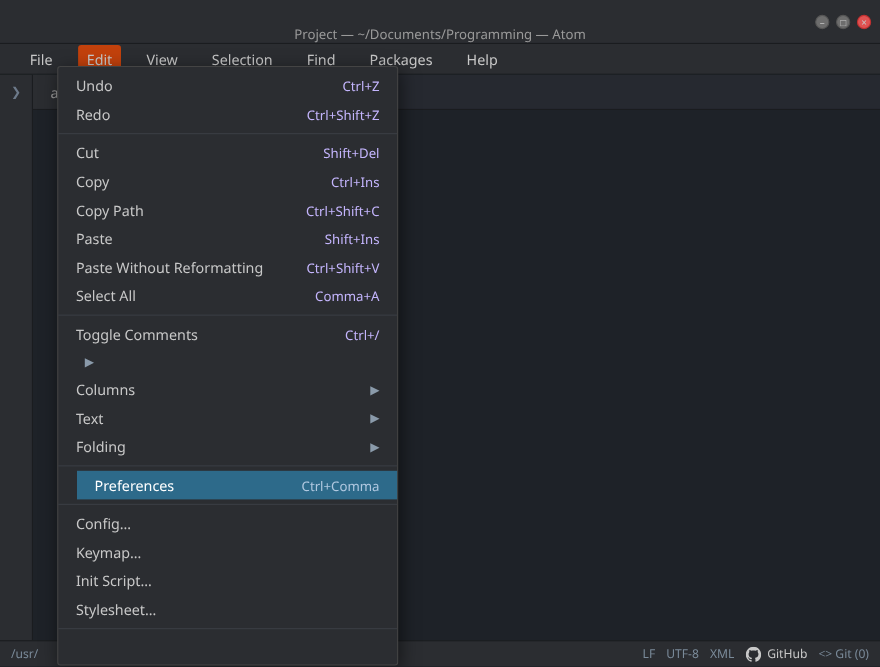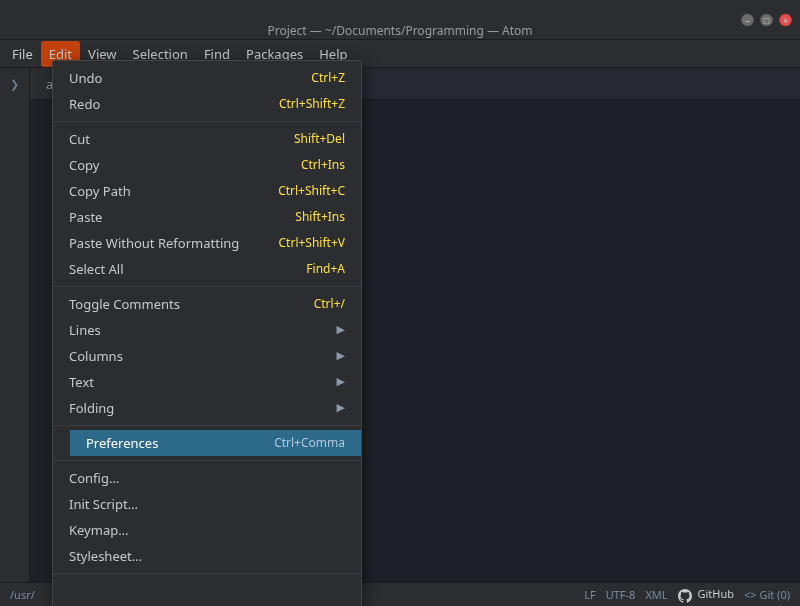--- a/index.html
+++ b/index.html
@@ -59,20 +59,21 @@
       align-items: center;
       padding: 0 4px;
       border-bottom: 1px solid #1a1c1f;
     }
     .menu-item {
       padding: 4px 8px;
       cursor: pointer;
       color: #c8c8c8;
       font-size: 13px;
       border-radius: 3px;
+      margin-left: 15px;
     }
     .menu-item.active {
       background: #c2410c;
     }
 
     
     .main-layout {
       display: flex;
       height: calc(606px - 32px - 28px - 24px);
     }
@@ -156,35 +157,36 @@
       width: 310px;
       background: #2b2d31;
       border: 1px solid #444;
       border-radius: 3px;
       box-shadow: 2px 4px 16px rgba(0,0,0,0.5);
       z-index: 100;
       padding: 4px 0;
     }
     .menu-row {
       display: flex;
+      align-items: center;
       justify-content: space-between;
       padding: 4px 16px;
       cursor: pointer;
       color: #c8c8c8;
       font-size: 13px;
       min-height: 24px;
     }
     .menu-row.highlighted {
       background: #2d6a8a;
       color: #fff;
       margin-left: 17px;
     }
     .menu-row .label { flex: 1; }
     .menu-row .shortcut {
-      color: #fde047;
+      color: #c4b5fd;
       font-size: 12px;
       margin-left: 16px;
     }
     .menu-row.highlighted .shortcut { color: #cce; }
     .menu-row .arrow {
       color: #8a9aaa;
       font-size: 11px;
       margin-left: 8px;
     }
     .menu-separator {
@@ -297,29 +299,28 @@
   <div class="menu-row">
     <span class="label">Paste</span>
     <span class="shortcut">Shift+Ins</span>
   </div>
   <div class="menu-row">
     <span class="label">Paste Without Reformatting</span>
     <span class="shortcut">Ctrl+Shift+V</span>
   </div>
   <div class="menu-row">
     <span class="label">Select All</span>
-    <span class="shortcut">Find+A</span>
+    <span class="shortcut">Comma+A</span>
   </div>
   <div class="menu-separator"></div>
   <div class="menu-row">
     <span class="label">Toggle Comments</span>
     <span class="shortcut">Ctrl+/</span>
   </div>
   <div class="menu-row">
-    <span class="label">Lines</span>
     <span class="arrow">▶</span>
   </div>
   <div class="menu-row">
     <span class="label">Columns</span>
     <span class="arrow">▶</span>
   </div>
   <div class="menu-row">
     <span class="label">Text</span>
     <span class="arrow">▶</span>
   </div>
@@ -330,26 +331,26 @@
   <div class="menu-separator"></div>
   <div class="menu-row highlighted">
     <span class="label">Preferences</span>
     <span class="shortcut" style="color:#b0c8e0;">Ctrl+Comma</span>
   </div>
   <div class="menu-separator"></div>
   <div class="menu-row">
     <span class="label">Config…</span>
   </div>
   <div class="menu-row">
+    <span class="label">Keymap…</span>
+  </div>
+  <div class="menu-row">
     <span class="label">Init Script…</span>
   </div>
   <div class="menu-row">
-    <span class="label">Keymap…</span>
-  </div>
-  <div class="menu-row">
     <span class="label">Stylesheet…</span>
   </div>
   <div class="menu-separator"></div>
   <div class="menu-row">
     
     
   </div>
 
 </div>
 

